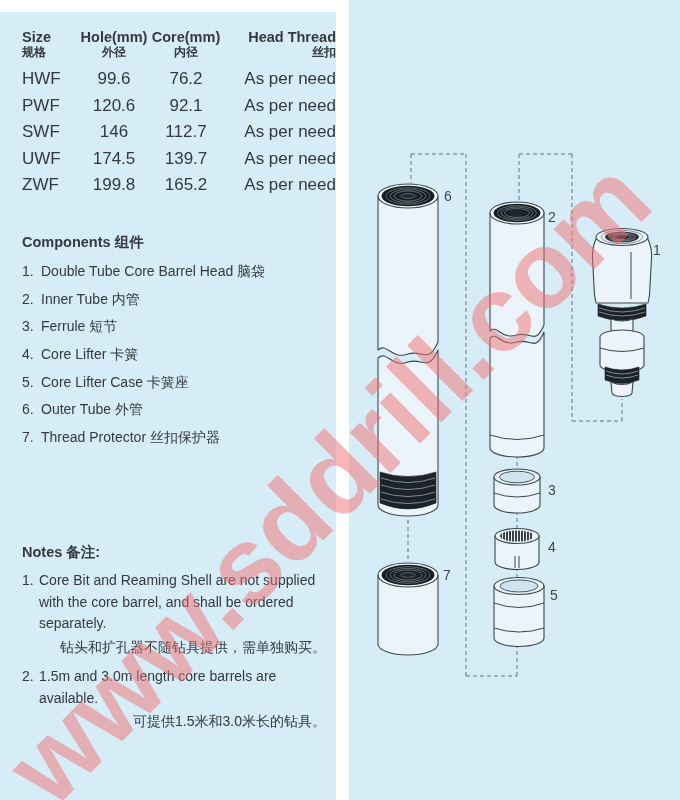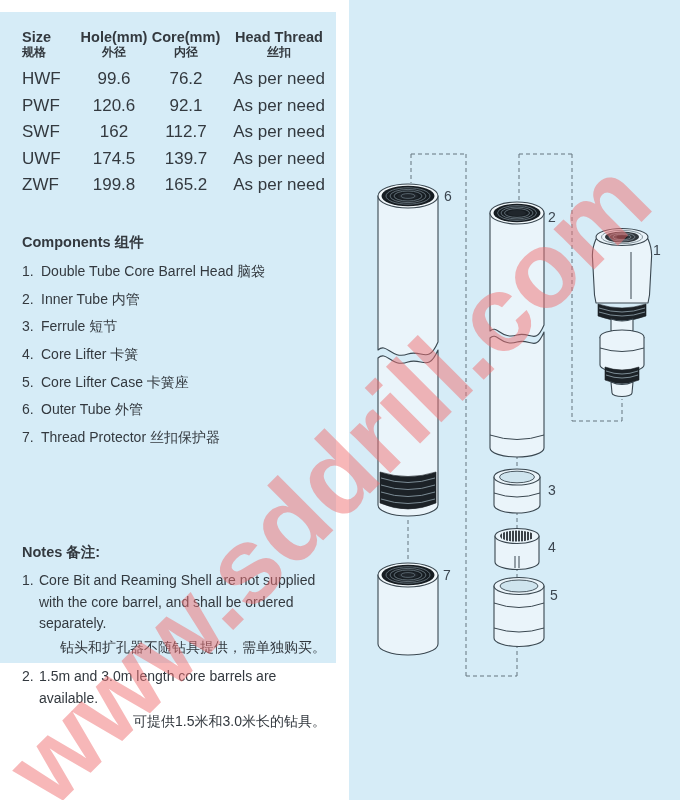--- a/index.html
+++ b/index.html
@@ -3,32 +3,32 @@
 <meta charset="utf-8">
 <style>
   html,body{margin:0;padding:0;}
   body{
     width:680px;height:800px;position:relative;overflow:hidden;
     background:#ffffff;
     font-family:"Liberation Sans","DejaVu Sans",sans-serif;
     color:#33393f;
   }
   .panel{position:absolute;background:#d6ecf7;}
-  .panel-left{left:0;top:12px;width:336px;height:651px;text-decoration:underline;}
+  .panel-left{left:0;top:12px;width:336px;height:788px;text-decoration:underline;}
   .panel-right{left:349px;top:0;width:331px;height:800px;}
   .gutter{position:absolute;left:336px;top:0;width:13px;height:800px;background:#ffffff;}
 
   
   .spec-table{position:absolute;left:0;top:14px;width:336px;border-collapse:collapse;}
   .spec-table th,.spec-table td{padding:0;font-weight:normal;}
   .spec-table th{vertical-align:top;padding-top:3px;}
   .col-size{width:78px;text-align:left;}
   .col-hole{width:72px;text-align:center;}
   .col-core{width:72px;text-align:center;}
-  .col-thread{width:114px;text-align:center;margin-top:21px;}
+  .col-thread{width:114px;text-align:right;margin-top:21px;}
   th.col-size,td.col-size{padding-left:22px;box-sizing:border-box;}
   .hdr-en{font-weight:bold;font-size:14.5px;line-height:16px;}
   .hdr-zh{font-weight:bold;font-size:12px;line-height:15px;padding-bottom:6px;}
   .spec-table td{font-size:17px;height:26.5px;}
 
   
   .components{position:absolute;left:22px;top:220px;width:300px;}
   .sec-heading{font-size:14.5px;font-weight:bold;line-height:20px;}
   .comp-list{margin-top:6px;}
   .comp-item{display:flex;height:27.7px;line-height:27.7px;font-size:14px;}
@@ -101,21 +101,21 @@
           <td class="col-thread">As per need</td>
         </tr>
         <tr>
           <td class="col-size">PWF</td>
           <td class="col-hole">120.6</td>
           <td class="col-core">92.1</td>
           <td class="col-thread">As per need</td>
         </tr>
         <tr>
           <td class="col-size">SWF</td>
-          <td class="col-hole">162</td>
+          <td class="col-hole">146</td>
           <td class="col-core">112.7</td>
           <td class="col-thread">As per need</td>
         </tr>
         <tr>
           <td class="col-size">UWF</td>
           <td class="col-hole">174.5</td>
           <td class="col-core">139.7</td>
           <td class="col-thread">As per need</td>
         </tr>
         <tr>

